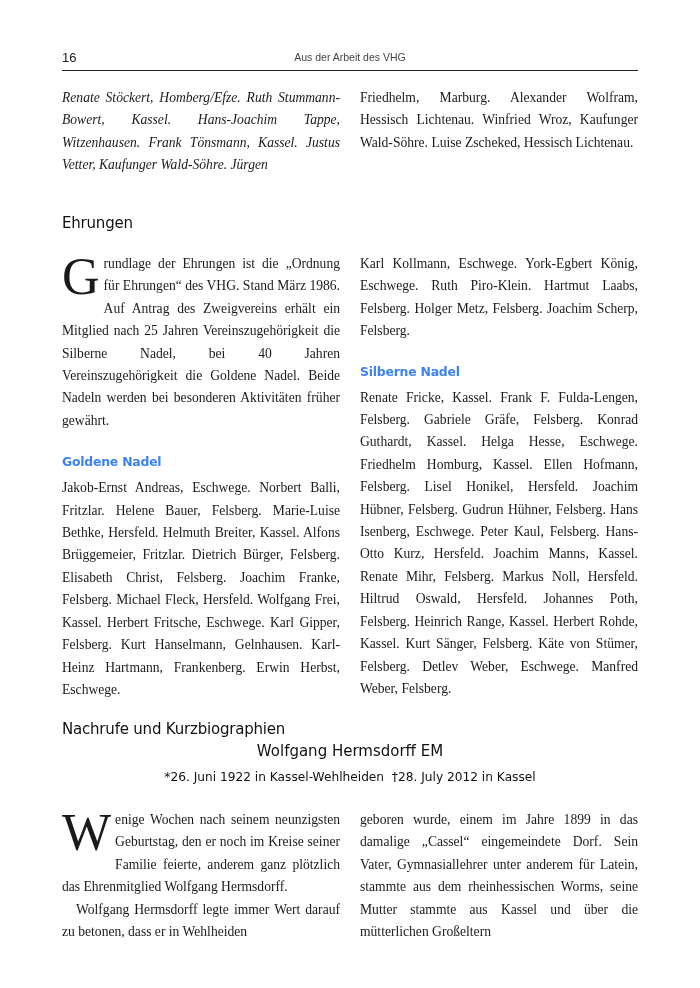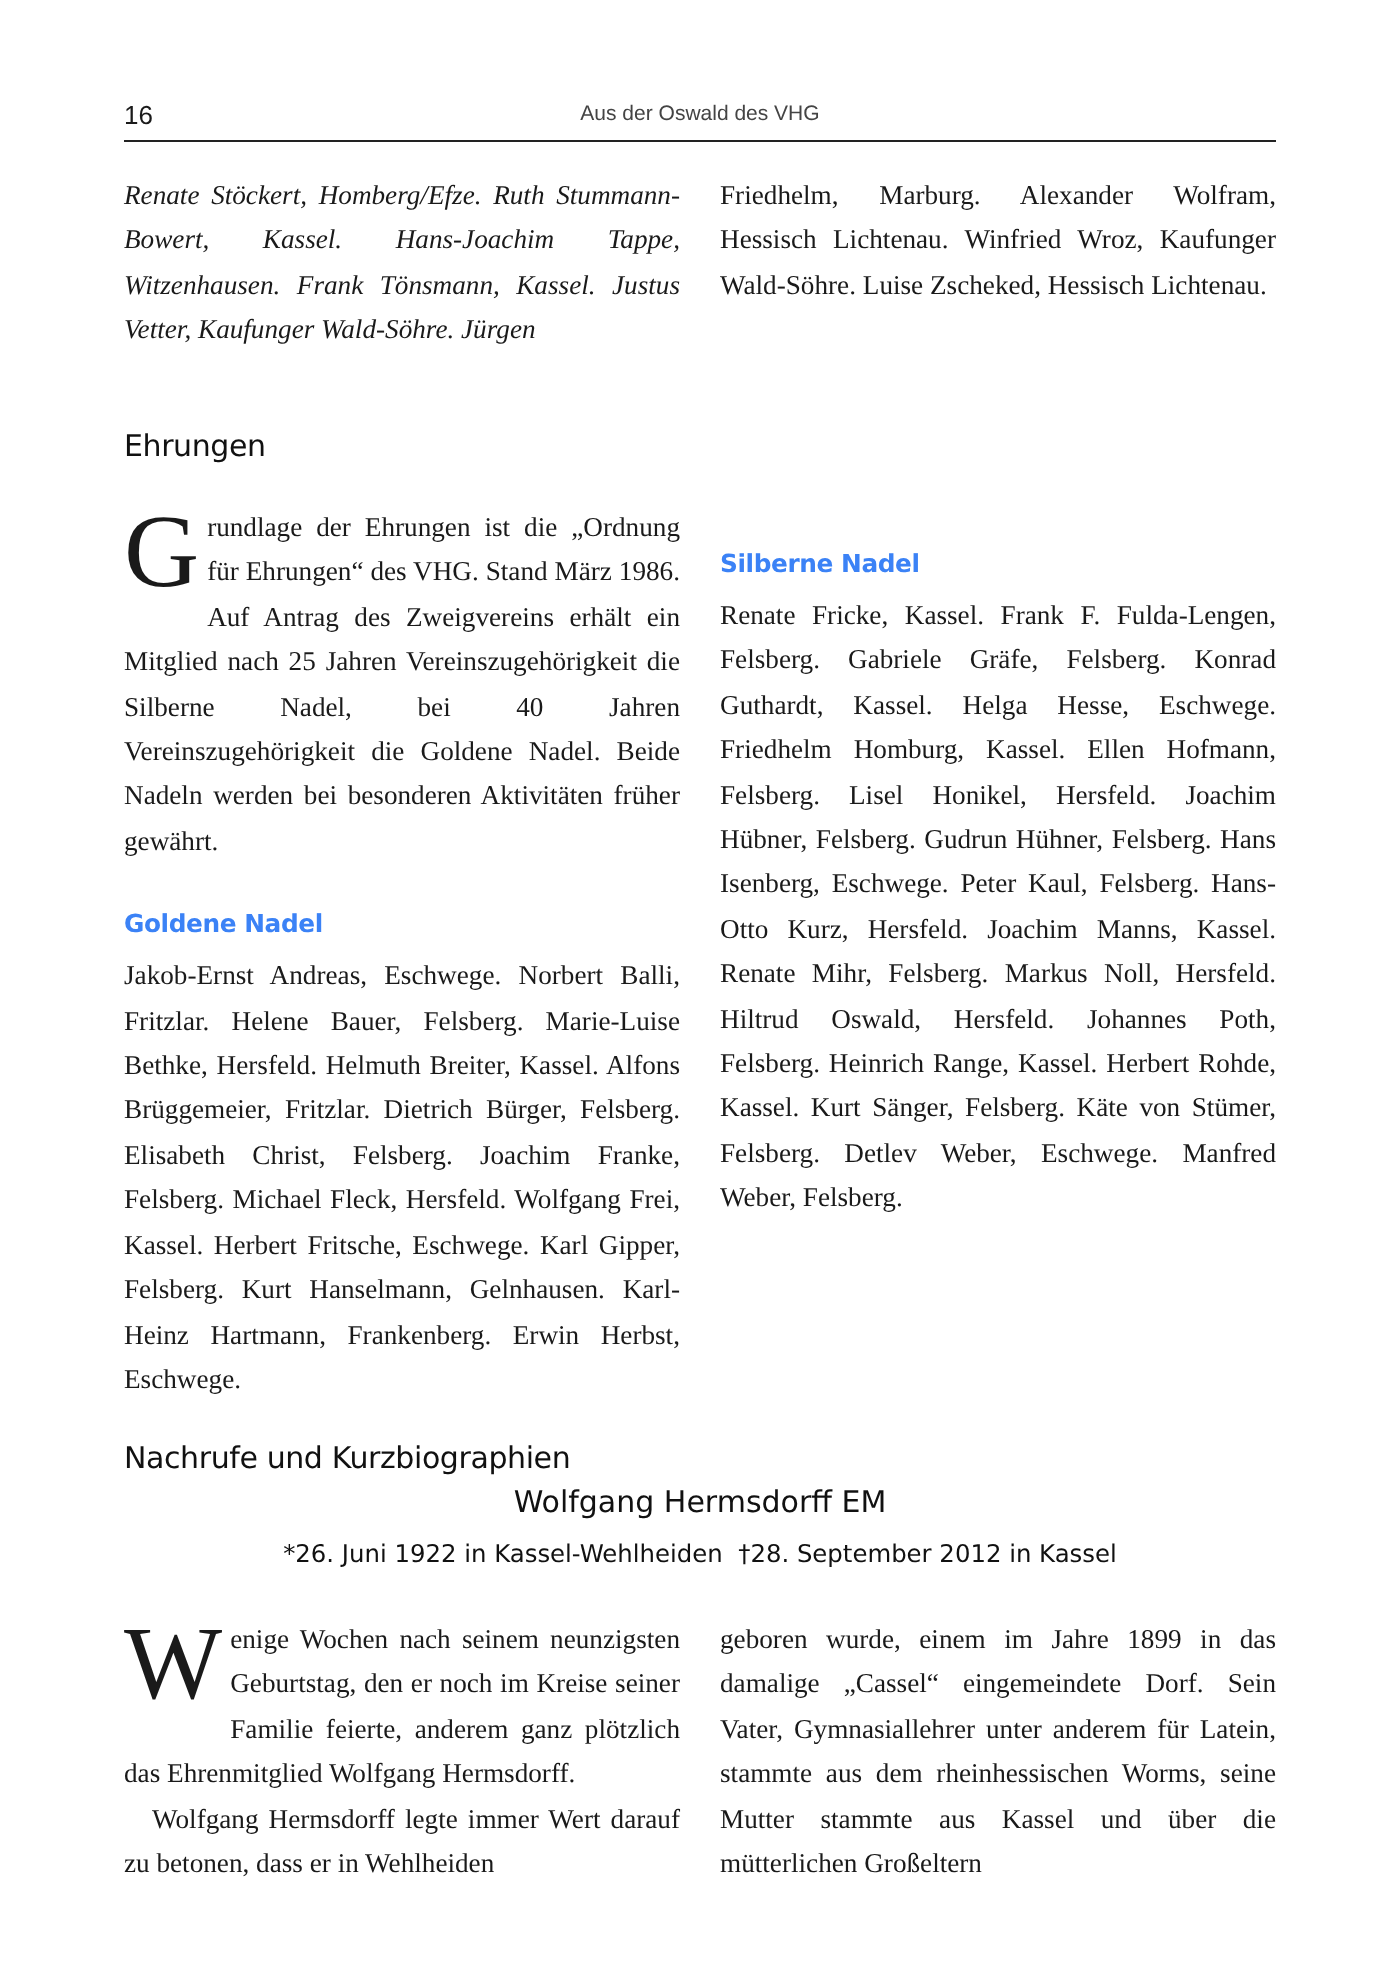--- a/index.html
+++ b/index.html
@@ -23,21 +23,21 @@
 
   .center-line { position: absolute; left: 0; width: 576px; text-align: center; font-family: "DejaVu Sans", sans-serif; color: #111; }
 </style>
 </head>
 <body>
 
 <div class="page">
 
   <div class="running-head">
     <span class="page-number">16</span>
-    <div class="running-title">Aus der Oswald des VHG</div>
+    <div class="running-title">Aus der Arbeit des VHG</div>
   </div>
   <div class="rule"></div>
 
   <div class="col left" style="top:87px;font-style:italic;">
     <p>Renate Stöckert, Homberg/Efze. Ruth Stummann-Bowert, Kassel. Hans-Joachim Tappe, Witzenhausen. Frank Tönsmann, Kassel. Justus Vetter, Kaufunger Wald-Söhre. Jürgen</p>
   </div>
   <div class="col right" style="top:87px;">
     <p style="text-align:justify;">Friedhelm, Marburg. Alexander Wolfram, Hessisch Lichtenau. Winfried Wroz, Kaufunger Wald-Söhre. Luise Zscheked, Hessisch Lichtenau.</p>
   </div>
 
@@ -46,28 +46,29 @@
   <div class="col left" style="top:253px;">
     <p>
       <span class="dropcap">G</span><span>rundlage der Ehrungen ist die „Ordnung für Ehrungen“ des VHG. Stand März 1986. Auf Antrag des Zweigvereins erhält ein Mitglied nach 25 Jahren Vereinszugehörigkeit die Silberne Nadel, bei 40 Jahren Vereinszugehörigkeit die Goldene Nadel. Beide Nadeln werden bei besonderen Aktivitäten früher gewährt.</span>
     </p>
     <div style="height:21px;"></div>
     <h3 class="subheading">Goldene Nadel</h3>
     <p>Jakob-Ernst Andreas, Eschwege. Norbert Balli, Fritzlar. Helene Bauer, Felsberg. Marie-Luise Bethke, Hersfeld. Helmuth Breiter, Kassel. Alfons Brüggemeier, Fritzlar. Dietrich Bürger, Felsberg. Elisabeth Christ, Felsberg. Joachim Franke, Felsberg. Michael Fleck, Hersfeld. Wolfgang Frei, Kassel. Herbert Fritsche, Eschwege. Karl Gipper, Felsberg. Kurt Hanselmann, Gelnhausen. Karl-Heinz Hartmann, Frankenberg. Erwin Herbst, Eschwege.</p>
   </div>
 
   <div class="col right" style="top:253px;">
+    <p>Karl Kollmann, Eschwege. York-Egbert König, Eschwege. Ruth Piro-Klein. Hartmut Laabs, Felsberg. Holger Metz, Felsberg. Joachim Scherp, Felsberg.</p>
     <div style="height:20px;"></div>
     <h3 class="subheading">Silberne Nadel</h3>
     <p>Renate Fricke, Kassel. Frank F. Fulda-Lengen, Felsberg. Gabriele Gräfe, Felsberg. Konrad Guthardt, Kassel. Helga Hesse, Eschwege. Friedhelm Homburg, Kassel. Ellen Hofmann, Felsberg. Lisel Honikel, Hersfeld. Joachim Hübner, Felsberg. Gudrun Hühner, Felsberg. Hans Isenberg, Eschwege. Peter Kaul, Felsberg. Hans-Otto Kurz, Hersfeld. Joachim Manns, Kassel. Renate Mihr, Felsberg. Markus Noll, Hersfeld. Hiltrud Oswald, Hersfeld. Johannes Poth, Felsberg. Heinrich Range, Kassel. Herbert Rohde, Kassel. Kurt Sänger, Felsberg. Käte von Stümer, Felsberg. Detlev Weber, Eschwege. Manfred Weber, Felsberg.</p>
   </div>
 
   <h2 class="heading" style="top:720px; left:0;">Nachrufe und Kurzbiographien</h2>
   <div class="center-line" style="top:742px; font-size:15px;">Wolfgang Hermsdorff EM</div>
-  <div class="center-line" style="top:770px; font-size:12.2px; white-space:pre;">*26. Juni 1922 in Kassel-Wehlheiden  †28. September 2012 in Kassel</div>
+  <div class="center-line" style="top:770px; font-size:12.2px; white-space:pre;">*26. Juni 1922 in Kassel-Wehlheiden  †28. July 2012 in Kassel</div>
 
   <div class="col left" style="top:809px;">
     <p>
       <span class="dropcap">W</span><span>enige Wochen nach seinem neunzigsten Geburtstag, den er noch im Kreise seiner Familie feierte, anderem ganz plötzlich das Ehrenmitglied Wolfgang Hermsdorff.</span>
     </p>
     <p class="indent">Wolfgang Hermsdorff legte immer Wert darauf zu betonen, dass er in Wehlheiden</p>
   </div>
 
   <div class="col right" style="top:809px;">
     <p>geboren wurde, einem im Jahre 1899 in das damalige „Cassel“ eingemeindete Dorf. Sein Vater, Gymnasiallehrer unter anderem für Latein, stammte aus dem rheinhessischen Worms, seine Mutter stammte aus Kassel und über die mütterlichen Großeltern</p>

